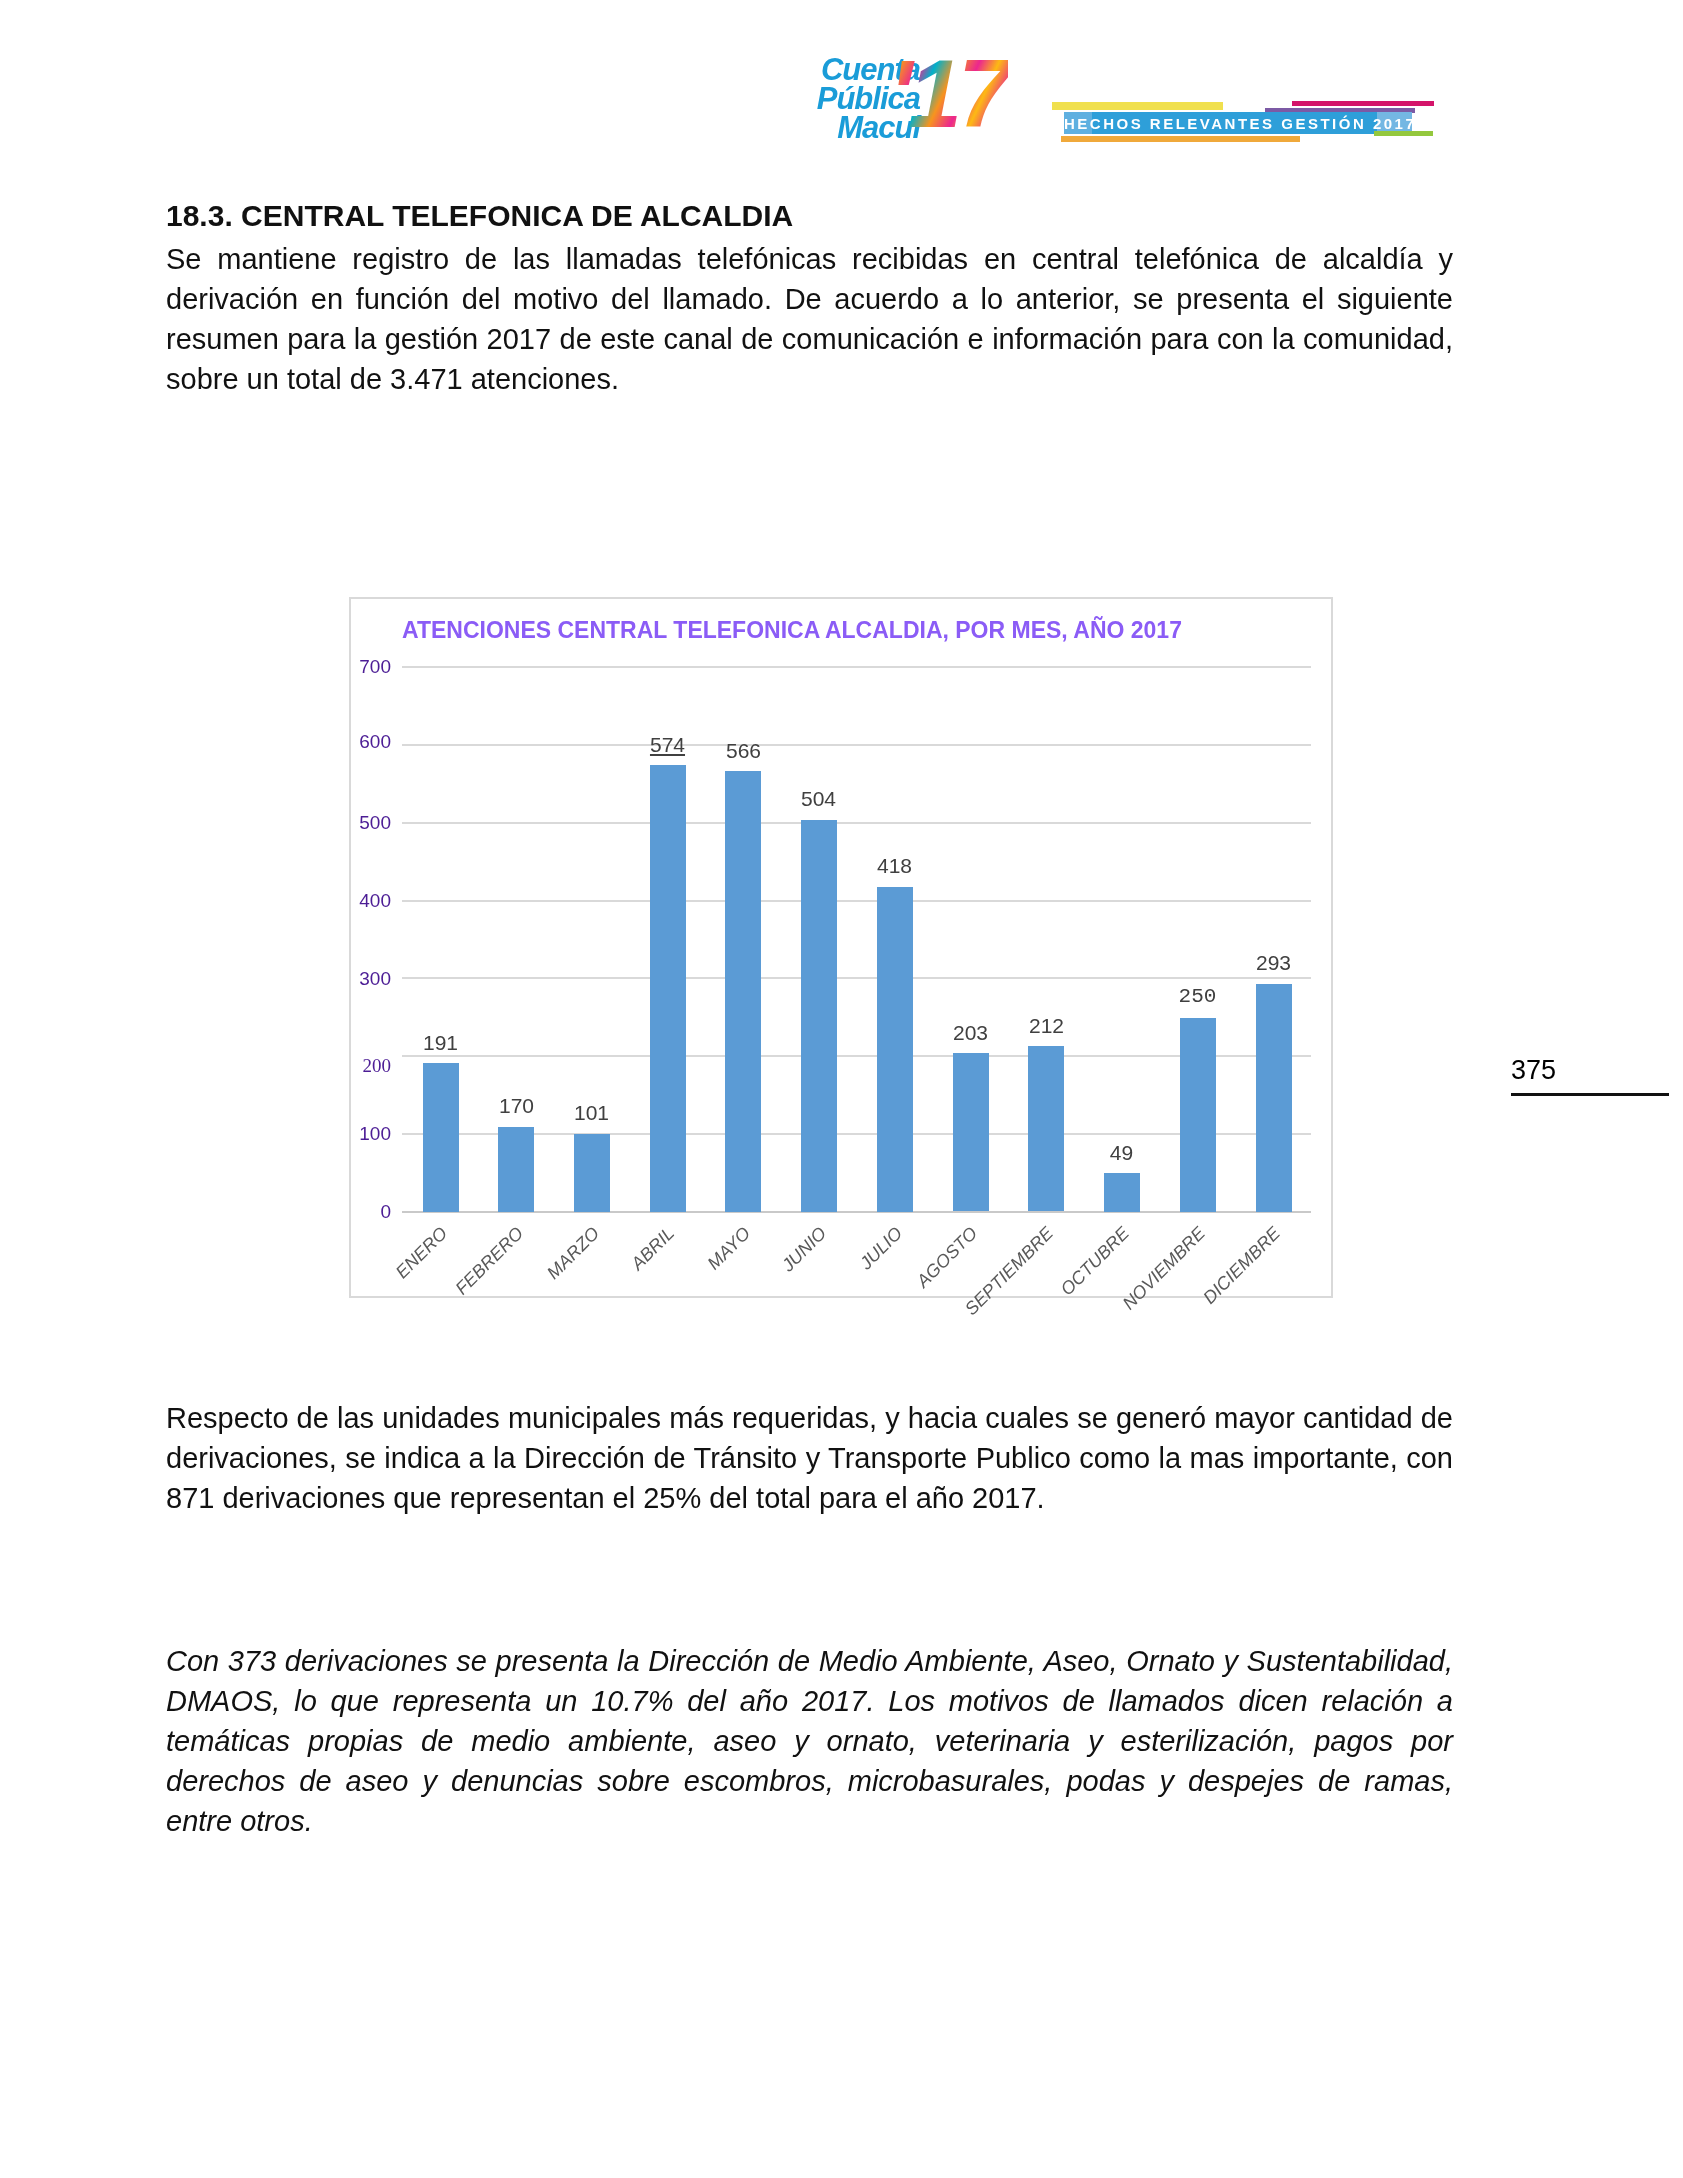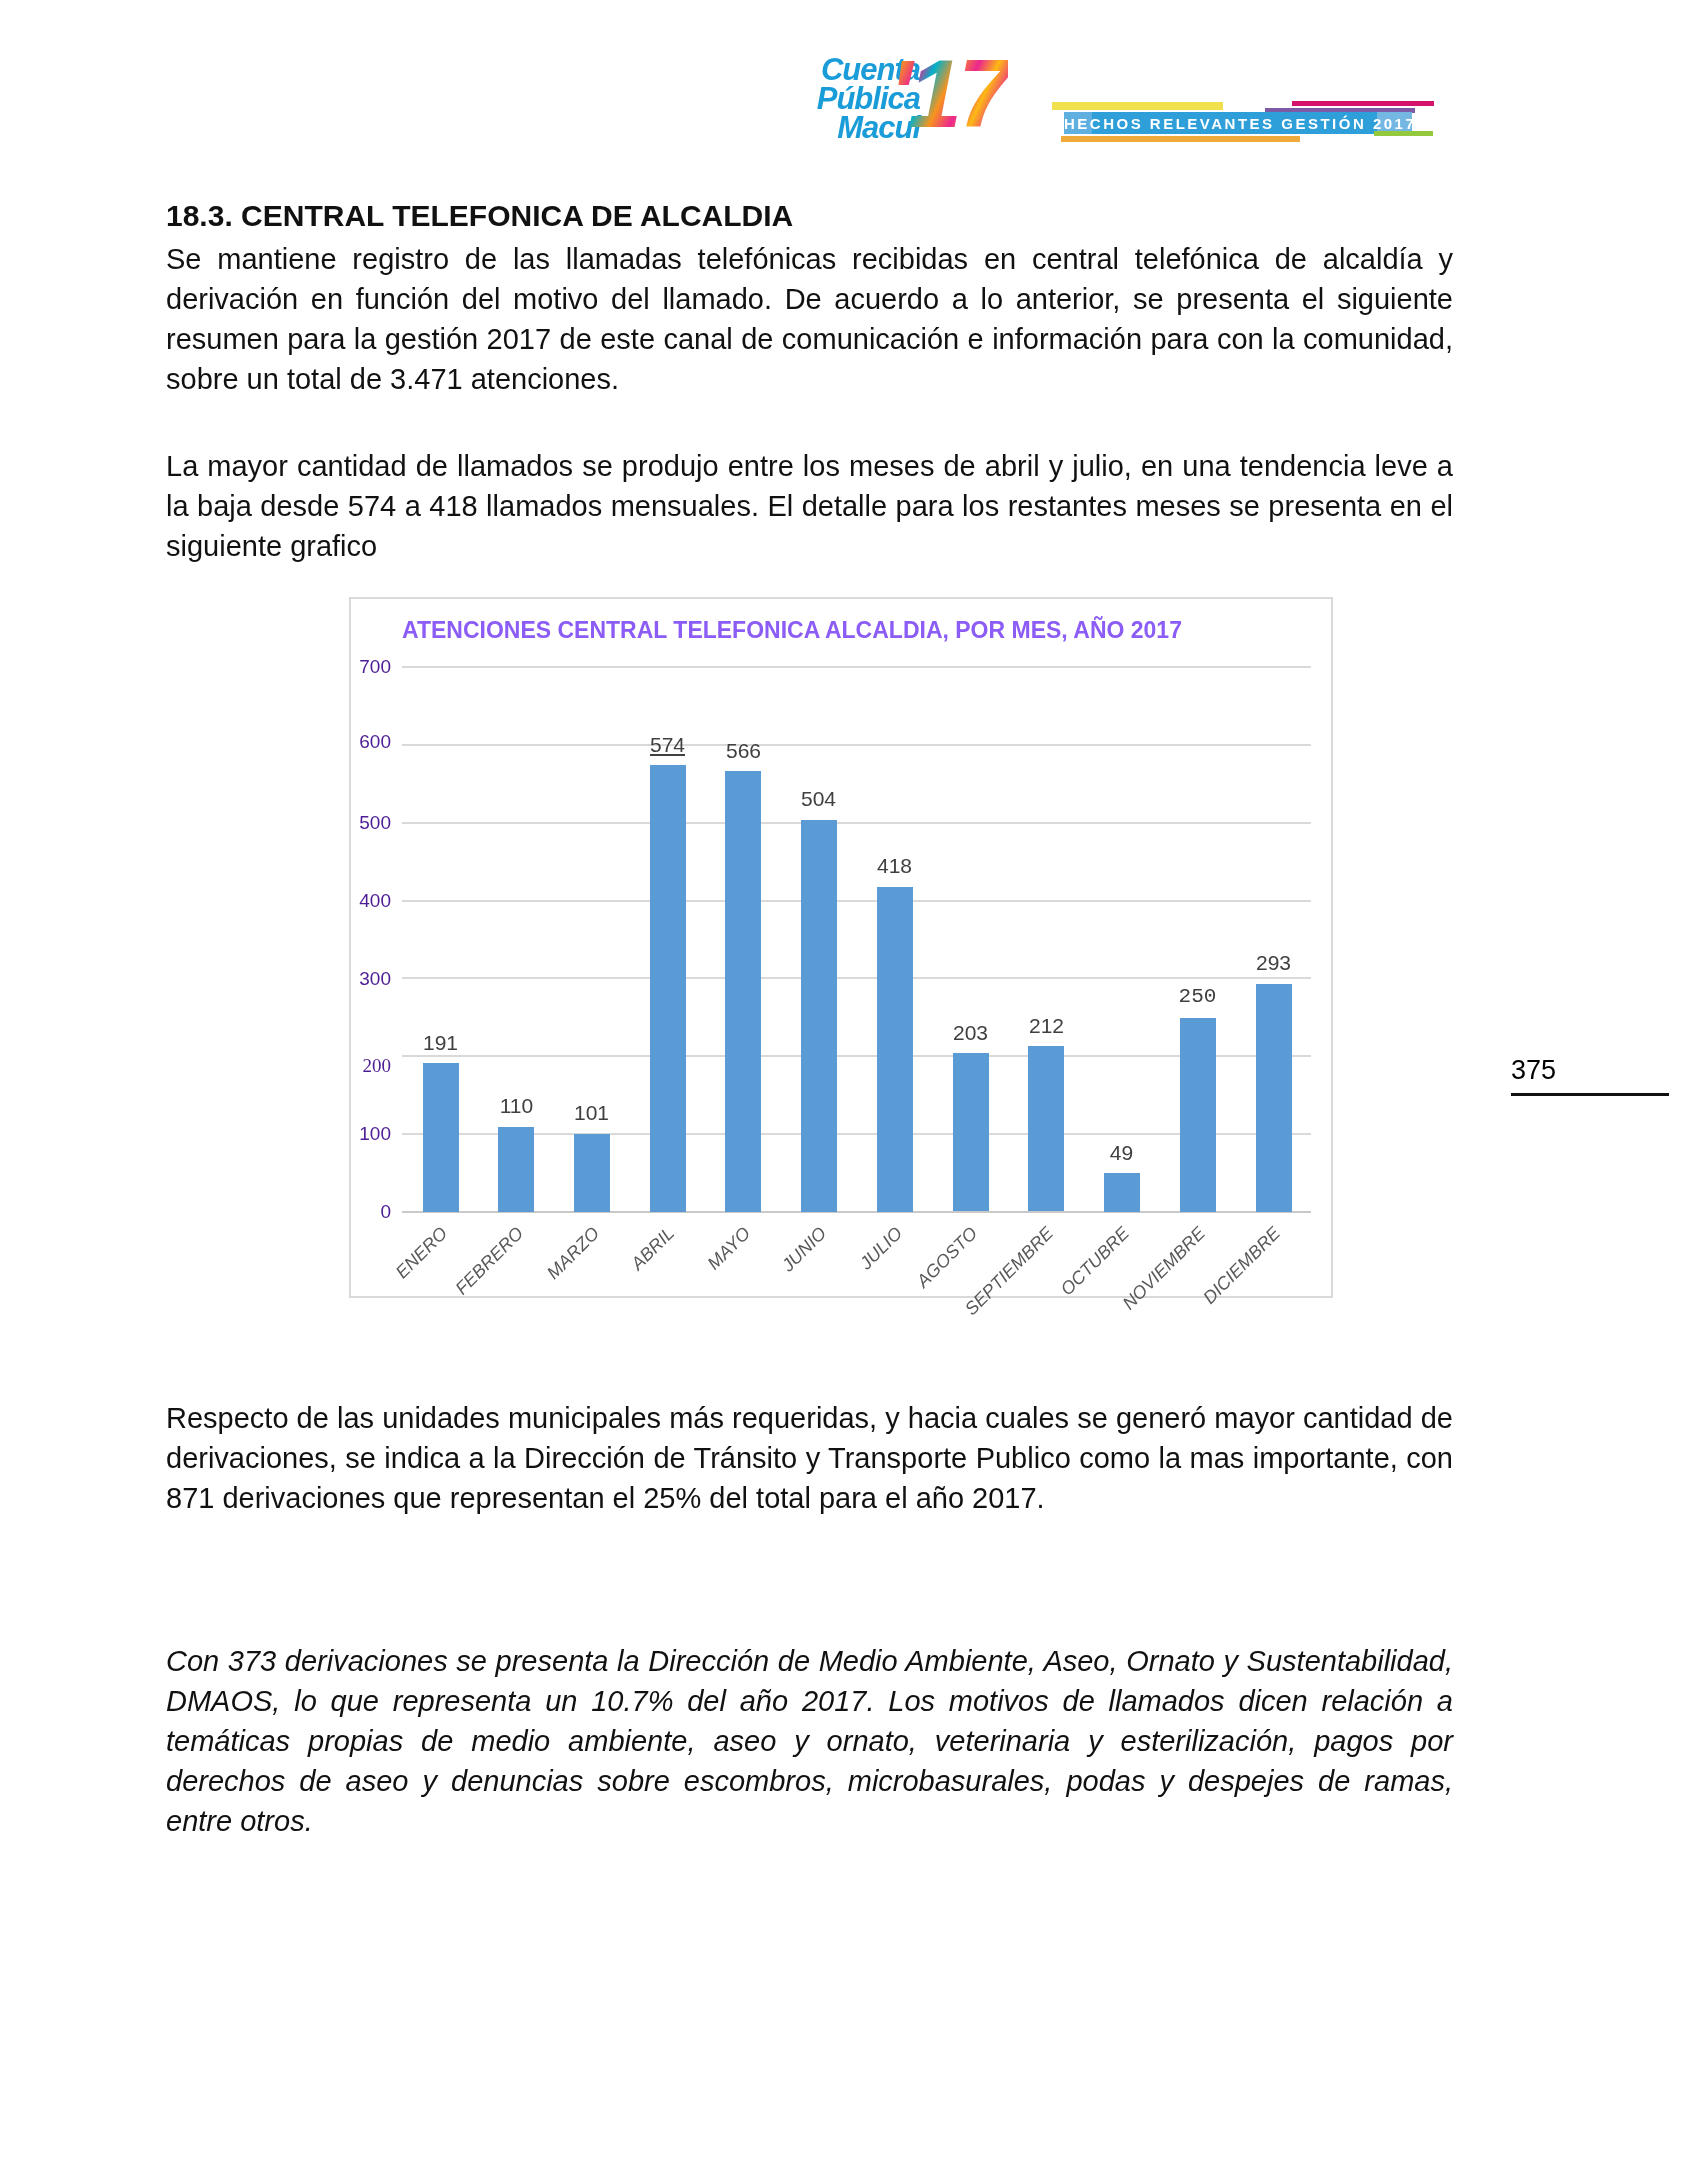--- a/index.html
+++ b/index.html
@@ -84,21 +84,20 @@
     <div class="strip strip-magenta"></div>
     <div class="strip strip-purple"></div>
     <div class="abs banner-bar">HECHOS RELEVANTES GESTIÓN 2017</div>
     <div class="strip strip-orange"></div>
     <div class="strip strip-green"></div>
   </div>
 
   <div class="abs heading">18.3. CENTRAL TELEFONICA DE ALCALDIA</div>
 
   <div class="abs para pos-p1">Se mantiene registro de las llamadas telefónicas recibidas en central telefónica de alcaldía y derivación en función del motivo del llamado. De acuerdo a lo anterior, se presenta el siguiente resumen para la gestión 2017 de este canal de comunicación e información para con la comunidad, sobre un total de 3.471 atenciones.</div>
-  <div class="abs para pos-p2">La mayor cantidad de llamados se produjo entre los meses de abril y julio, en una tendencia leve a la baja desde 574 a 418 llamados mensuales. El detalle para los restantes meses se presenta en el siguiente grafico</div>
 
   <div class="abs chart" id="chart">
     <div class="chart-title">ATENCIONES CENTRAL TELEFONICA ALCALDIA, POR MES, AÑO 2017</div>
   <div class="gridline" style="left: 51px; width: 909px; top: 612px; background: rgb(201, 201, 201);"></div>
       <div class="ylab" style="left: 0px; top: 602px;">0</div>
       <div class="gridline" style="left: 51px; width: 909px; top: 534px;"></div>
       <div class="ylab" style="left: 0px; top: 524px;">100</div>
       <div class="gridline" style="left: 51px; width: 909px; top: 456px;"></div>
       <div class="ylab" style="left: 0px; top: 456px; font-family: Liberation Serif, serif;">200</div>
       <div class="gridline" style="left: 51px; width: 909px; top: 378px;"></div>
@@ -108,21 +107,21 @@
       <div class="gridline" style="left: 51px; width: 909px; top: 223px;"></div>
       <div class="ylab" style="left: 0px; top: 213px;">500</div>
       <div class="gridline" style="left: 51px; width: 909px; top: 145px;"></div>
       <div class="ylab" style="left: 0px; top: 132px;">600</div>
       <div class="gridline" style="left: 51px; width: 909px; top: 67px;"></div>
       <div class="ylab" style="left: 0px; top: 57px;">700</div>
       <div class="bar" style="left: 72px; width: 36px; top: 464px; height: 149px; background: rgb(91, 155, 213);"></div>
       <div class="dlab" style="left: 45px; top: 432px;">191</div>
       <div class="xlab" style="left: -102px; top: 624px;">ENERO</div>
       <div class="bar" style="left: 147px; width: 36px; top: 528px; height: 85px; background: rgb(91, 155, 213);"></div>
-      <div class="dlab" style="left: 121px; top: 495px;">110</div>
+      <div class="dlab" style="left: 121px; top: 495px;">170</div>
       <div class="xlab" style="left: -26px; top: 624px;">FEBRERO</div>
       <div class="bar" style="left: 223px; width: 36px; top: 535px; height: 78px; background: rgb(91, 155, 213);"></div>
       <div class="dlab" style="left: 196px; top: 502px;">101</div>
       <div class="xlab" style="left: 50px; top: 624px;">MARZO</div>
       <div class="bar" style="left: 299px; width: 36px; top: 166px; height: 447px; background: rgb(91, 155, 213);"></div>
       <div class="dlab" style="left: 272px; top: 134px; text-decoration: underline;">574</div>
       <div class="xlab" style="left: 125px; top: 624px;">ABRIL</div>
       <div class="bar" style="left: 374px; width: 36px; top: 172px; height: 441px; background: rgb(91, 155, 213);"></div>
       <div class="dlab" style="left: 348px; top: 140px;">566</div>
       <div class="xlab" style="left: 201px; top: 624px;">MAYO</div>

